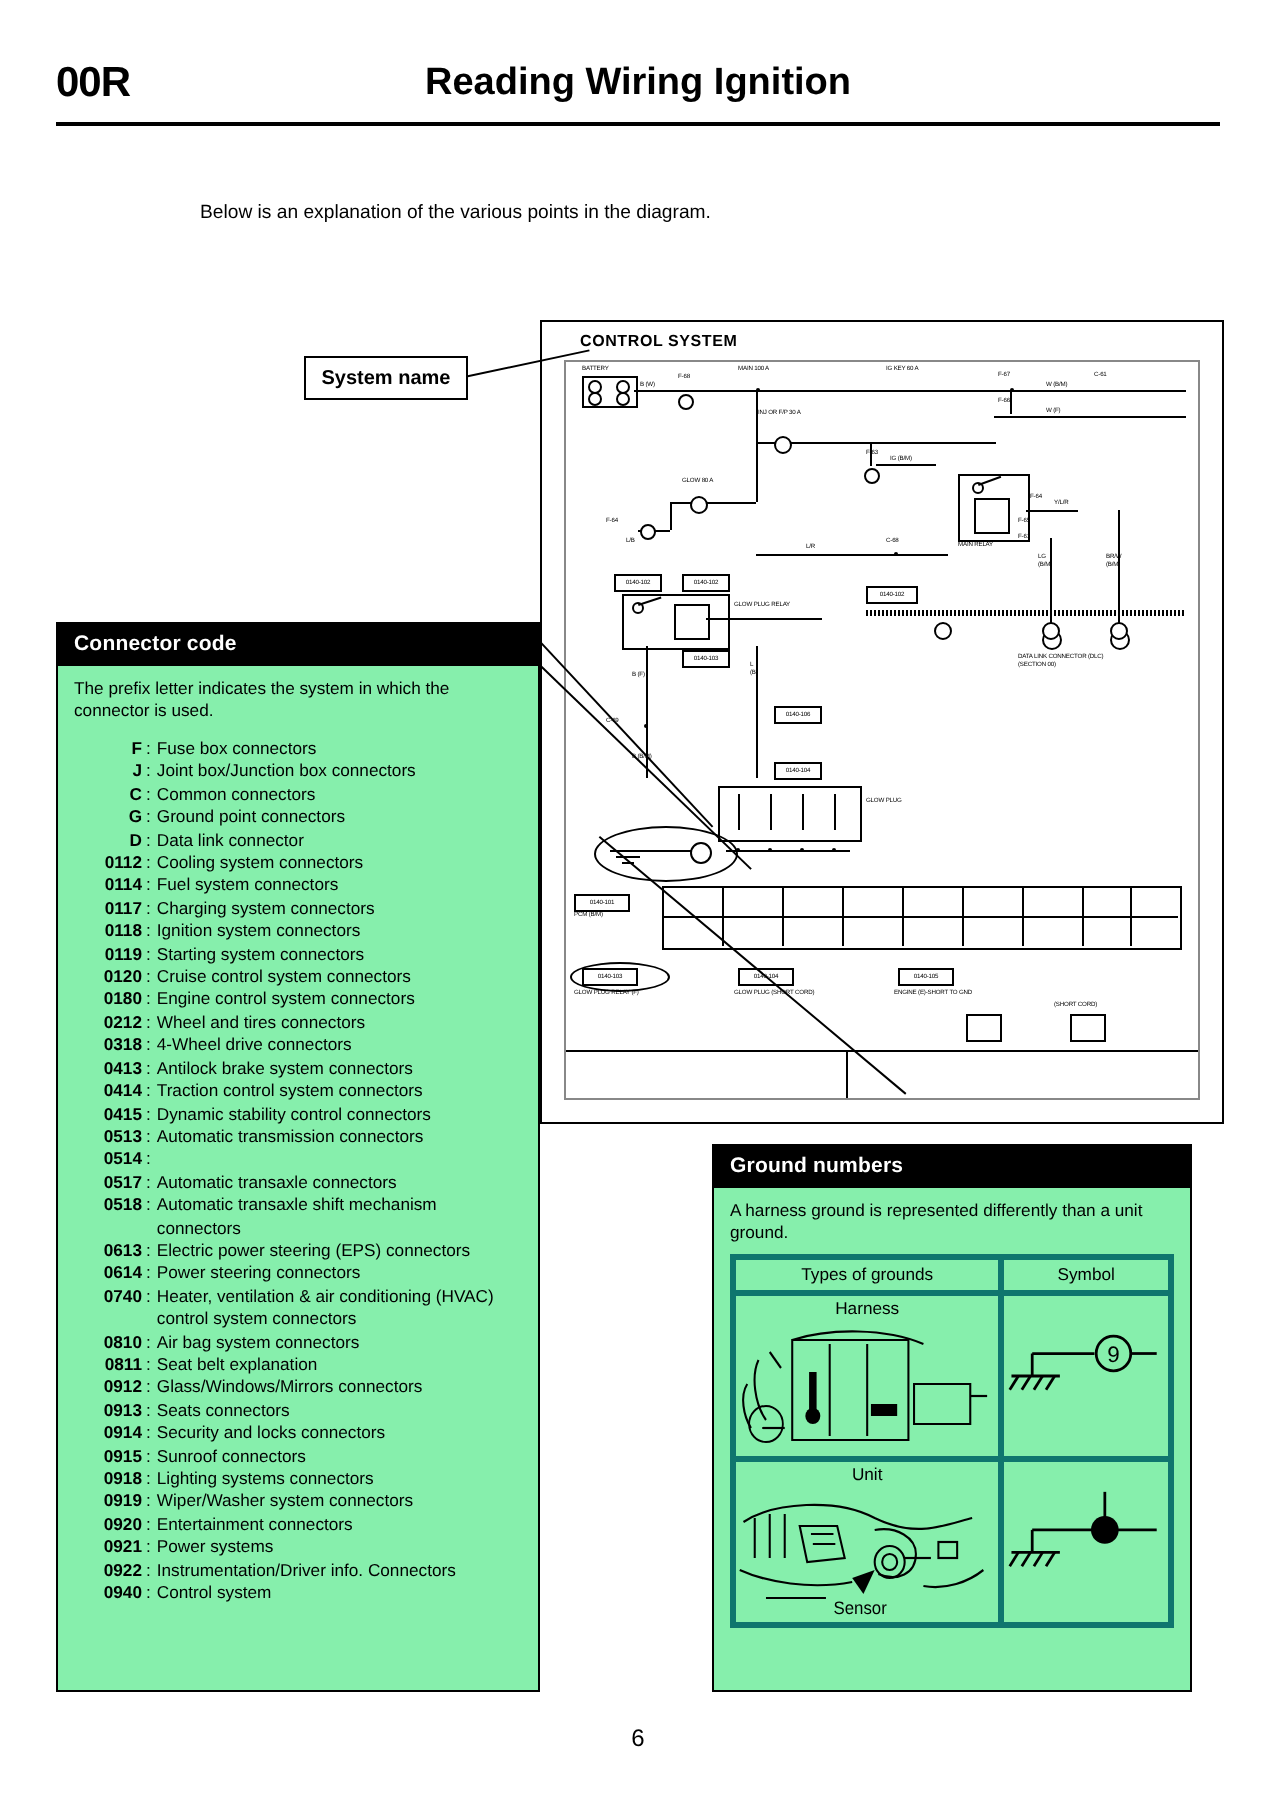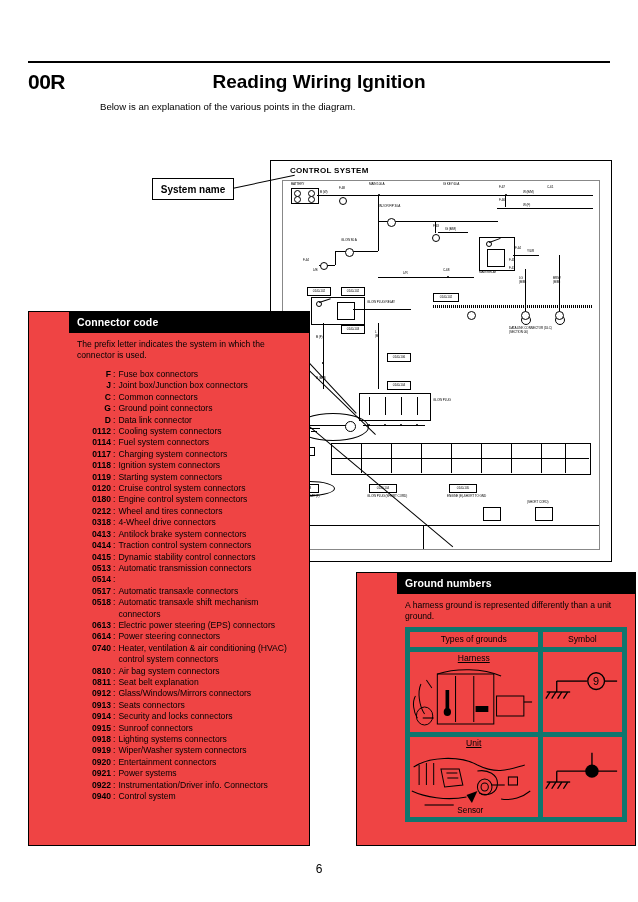--- a/index.html
+++ b/index.html
@@ -5,21 +5,21 @@
 <style>
   html,body{margin:0;padding:0;background:#fff;}
   body{
     width:638px;height:902px;position:relative;overflow:hidden;
     font-family:"Liberation Sans", sans-serif; color:#000;
     -webkit-font-smoothing:none;
   }
   .page{position:absolute;inset:0;}
 
   
-  .hdr{position:absolute;left:28px;top:30px;width:582px;height:30px;margin-top:40px;}
+  .hdr{position:absolute;left:28px;top:30px;width:582px;height:30px;}
   .hdr-code{position:absolute;left:0;top:0;font-size:21px;font-weight:bold;letter-spacing:-.5px;}
   .hdr-title{position:absolute;left:0;top:1px;width:582px;text-align:center;
              font-size:19px;font-weight:bold;}
   .hdr-rule{position:absolute;left:28px;top:61px;width:582px;height:2px;background:#000;}
 
   
   .sect-title{position:absolute;left:28px;top:75px;font-size:9.5px;font-weight:bold;letter-spacing:.1px;}
   .bullets{position:absolute;left:44px;top:88px;width:542px;font-size:9.6px;line-height:18px;}
   .bullets li{margin:0;padding:0;list-style:none;position:relative;}
   .bullets .b1{padding-left:16px;}
@@ -33,42 +33,42 @@
            font-size:10px;font-weight:bold;z-index:6;}
 
   
   .diag-frame{position:absolute;left:270px;top:160px;width:340px;height:400px;
               border:1.2px solid #000;background:#fff;}
   .diag-title{position:absolute;left:290px;top:166px;font-size:8px;font-weight:bold;letter-spacing:.3px;z-index:4;}
   .diag-inner{position:absolute;left:282px;top:180px;width:316px;height:368px;
               border:1px solid #888;background:#fff;overflow:hidden;}
 
   
-  .cbox{position:absolute;background:#ef4444;border:1.4px solid #000;z-index:5;padding-left:40px;}
+  .cbox{position:absolute;background:#86efac;border:1.4px solid #000;z-index:5;}
   .cbox > .cbox-hd{background:#000;color:#fff;font-size:10.5px;font-weight:bold;
                    padding:4px 8px 5px 8px;letter-spacing:.1px;}
   .cbox > .cbox-bd{padding:6px 8px 8px 8px;font-size:8.6px;line-height:11px;}
 
   #connector-code{left:28px;top:311px;width:240px;height:533px;}
   #ground-numbers{left:336px;top:572px;width:238px;height:272px;margin-left:20px;}
 
   .cc-intro{font-size:8.6px;line-height:10.5px;margin-bottom:9px;}
   .cc-list{list-style:none;margin:0;padding:0;}
   .cc-list li{display:flex;font-size:8.6px;line-height:11.4px;margin:0;}
   .cc-key{flex:0 0 34px;text-align:right;font-weight:bold;padding-right:2px;}
   .cc-val{flex:1;padding-left:3px;}
 
   
   .gn-intro{font-size:8.6px;line-height:10.5px;margin-bottom:6px;}
   .gtab{width:100%;border-collapse:collapse;table-layout:fixed;}
-  .gtab td,.gtab th{border:5px solid #0f766e;font-size:8.6px;font-weight:normal;
+  .gtab td,.gtab th{border:3px solid #0f766e;font-size:8.6px;font-weight:normal;
                     text-align:center;vertical-align:middle;padding:2px;}
   .gtab .c-type{width:62%;}
   .gtab .c-sym{width:38%;}
-  .g-sublabel{font-size:8.6px;padding:1px 0 2px 0;text-decoration:underline;}
+  .g-sublabel{font-size:8.6px;padding:1px 0 2px 0;}
   .g-art{height:66px;position:relative;}
   .g-sym-cell{height:66px;position:relative;}
 
   
   .leader{position:absolute;background:#000;transform-origin:0 0;z-index:3;}
 
   
   .pageno{position:absolute;left:0;top:862px;width:638px;text-align:center;font-size:12px;}
 
   

